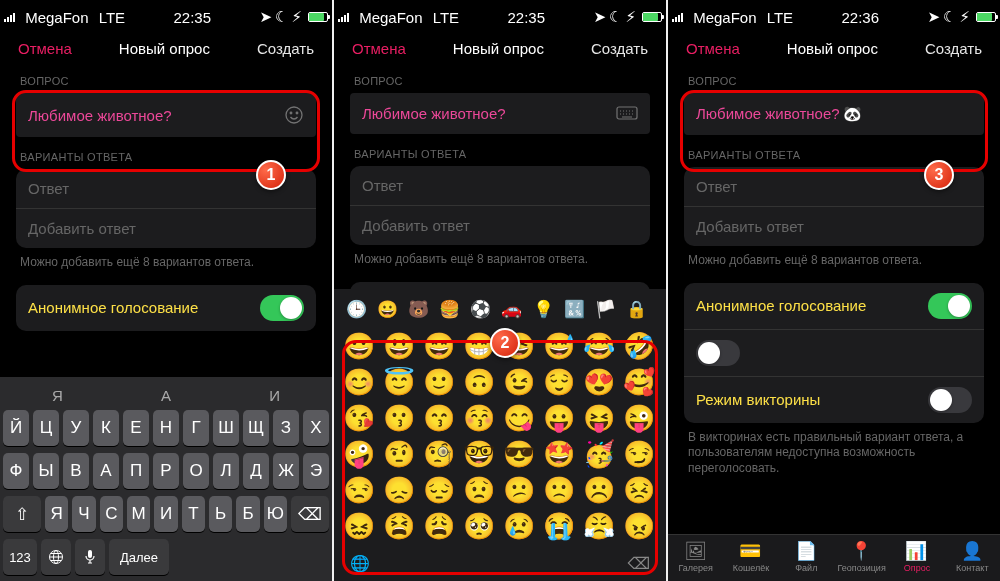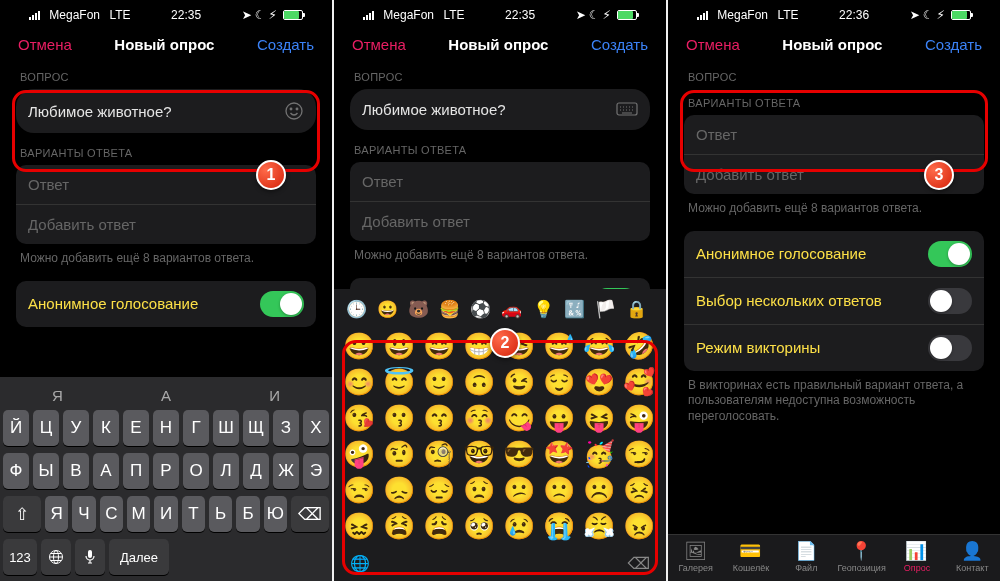--- a/index.html
+++ b/index.html
@@ -1,32 +1,32 @@
 <!DOCTYPE html>
 <html><head>
 <meta charset="utf-8">
 <style>
 *{margin:0;padding:0;box-sizing:border-box;font-family:-apple-system,BlinkMacSystemFont,sans-serif;-webkit-font-smoothing:antialiased}
 body{background:#f0f0f0;width:1000px;height:581px;overflow:hidden;display:flex;gap:2px;padding:0}
 .screen{width:332px;height:581px;background:#000;position:relative;overflow:hidden;color:#fff;font-size:14px}
-.status-bar{display:flex;justify-content:space-between;align-items:center;padding:8px 29px 4px;font-size:12px;font-weight:500}
+.status-bar{display:flex;justify-content:space-between;align-items:center;padding:8px 4px 4px;font-size:15px;font-weight:500}
 .status-left,.status-right{display:flex;align-items:center;gap:3px}
 .sig{display:inline-flex;align-items:flex-end;gap:1px}
 .sig span{width:2px;background:#fff;display:inline-block}
 .sig span:nth-child(1){height:3px}.sig span:nth-child(2){height:5px}.sig span:nth-child(3){height:7px}.sig span:nth-child(4){height:9px}
 .bat{width:20px;height:10px;border:1px solid #fff;border-radius:2px;position:relative;margin-left:3px}
 .bat::after{content:"";position:absolute;right:-3px;top:2px;width:2px;height:4px;background:#fff;border-radius:0 1px 1px 0}
 .bat i{display:block;height:100%;background:#4cd964;border-radius:1px}
 .header{display:flex;justify-content:space-between;align-items:flex-start;padding:10px 18px 12px}
 .cancel{color:#e91e63;font-size:15px}
-.create{color:#3b82f6;font-size:15px}
-.title{color:#fff;font-size:15px;font-weight:700}
+.create{color:#e5e5e5;font-size:15px}
+.title{color:#fff;font-size:15px;font-weight:400}
 .section{padding:0 16px;margin-top:6px}
 .label{color:#666;font-size:11px;letter-spacing:0.3px;margin-bottom:6px;margin-left:4px}
-.field{background:#1c1c1e;border-radius:18px;padding:12px;display:flex;align-items:center;justify-content:space-between;color:#e5e5e5;font-size:15px}
+.field{background:#1c1c1e;border-radius:4px;padding:12px;display:flex;align-items:center;justify-content:space-between;color:#ec4899;font-size:15px}
 .answers{background:#1c1c1e;border-radius:10px;margin-top:4px}
 .answer-row{padding:11px 12px;color:#666;font-size:15px;border-bottom:1px solid #333}
 .answer-row:last-child{border-bottom:none}
 .hint{color:#666;font-size:12px;margin-top:7px;margin-left:4px;line-height:1.3}
 .toggles{background:#1c1c1e;border-radius:10px;margin-top:14px}
 .toggle-row{display:flex;justify-content:space-between;align-items:center;padding:10px 12px;border-bottom:1px solid #333}
 .toggle-row:last-child{border-bottom:none}
 .toggle-row span{font-size:15px;color:#fde047}
 .switch{width:44px;height:26px;border-radius:13px;position:relative;background:#39393d}
 .switch.on{background:#34c759}
@@ -328,37 +328,40 @@
         </span>
       </div>
   </div>
   <div class="header">
     <span class="cancel">Отмена</span>
     <span class="title">Новый опрос</span>
     <span class="create">Создать</span>
   </div>
   <div class="section">
     <div class="label">ВОПРОС</div>
+    <div class="field">
+      <span>Любимое животное? 🐼</span>
+        <span></span>
+    </div>
   </div>
   <div class="section" style="margin-top:14px">
     <div class="label">ВАРИАНТЫ ОТВЕТА</div>
     <div class="answers">
       <div class="answer-row">Ответ</div>
       <div class="answer-row">Добавить ответ</div>
     </div>
     <div class="hint">Можно добавить ещё 8 вариантов ответа.</div>
     <div class="toggles">
       <div class="toggle-row">
           <span>Анонимное голосование</span>
           <div class="switch on">
             <i></i>
           </div>
         </div>
       <div class="toggle-row">
-          <span>Выбор нескольких ответов</span>
           <div class="switch">
             <i></i>
           </div>
         </div>
       <div class="toggle-row">
           <span>Режим викторины</span>
           <div class="switch">
             <i></i>
           </div>
         </div>

